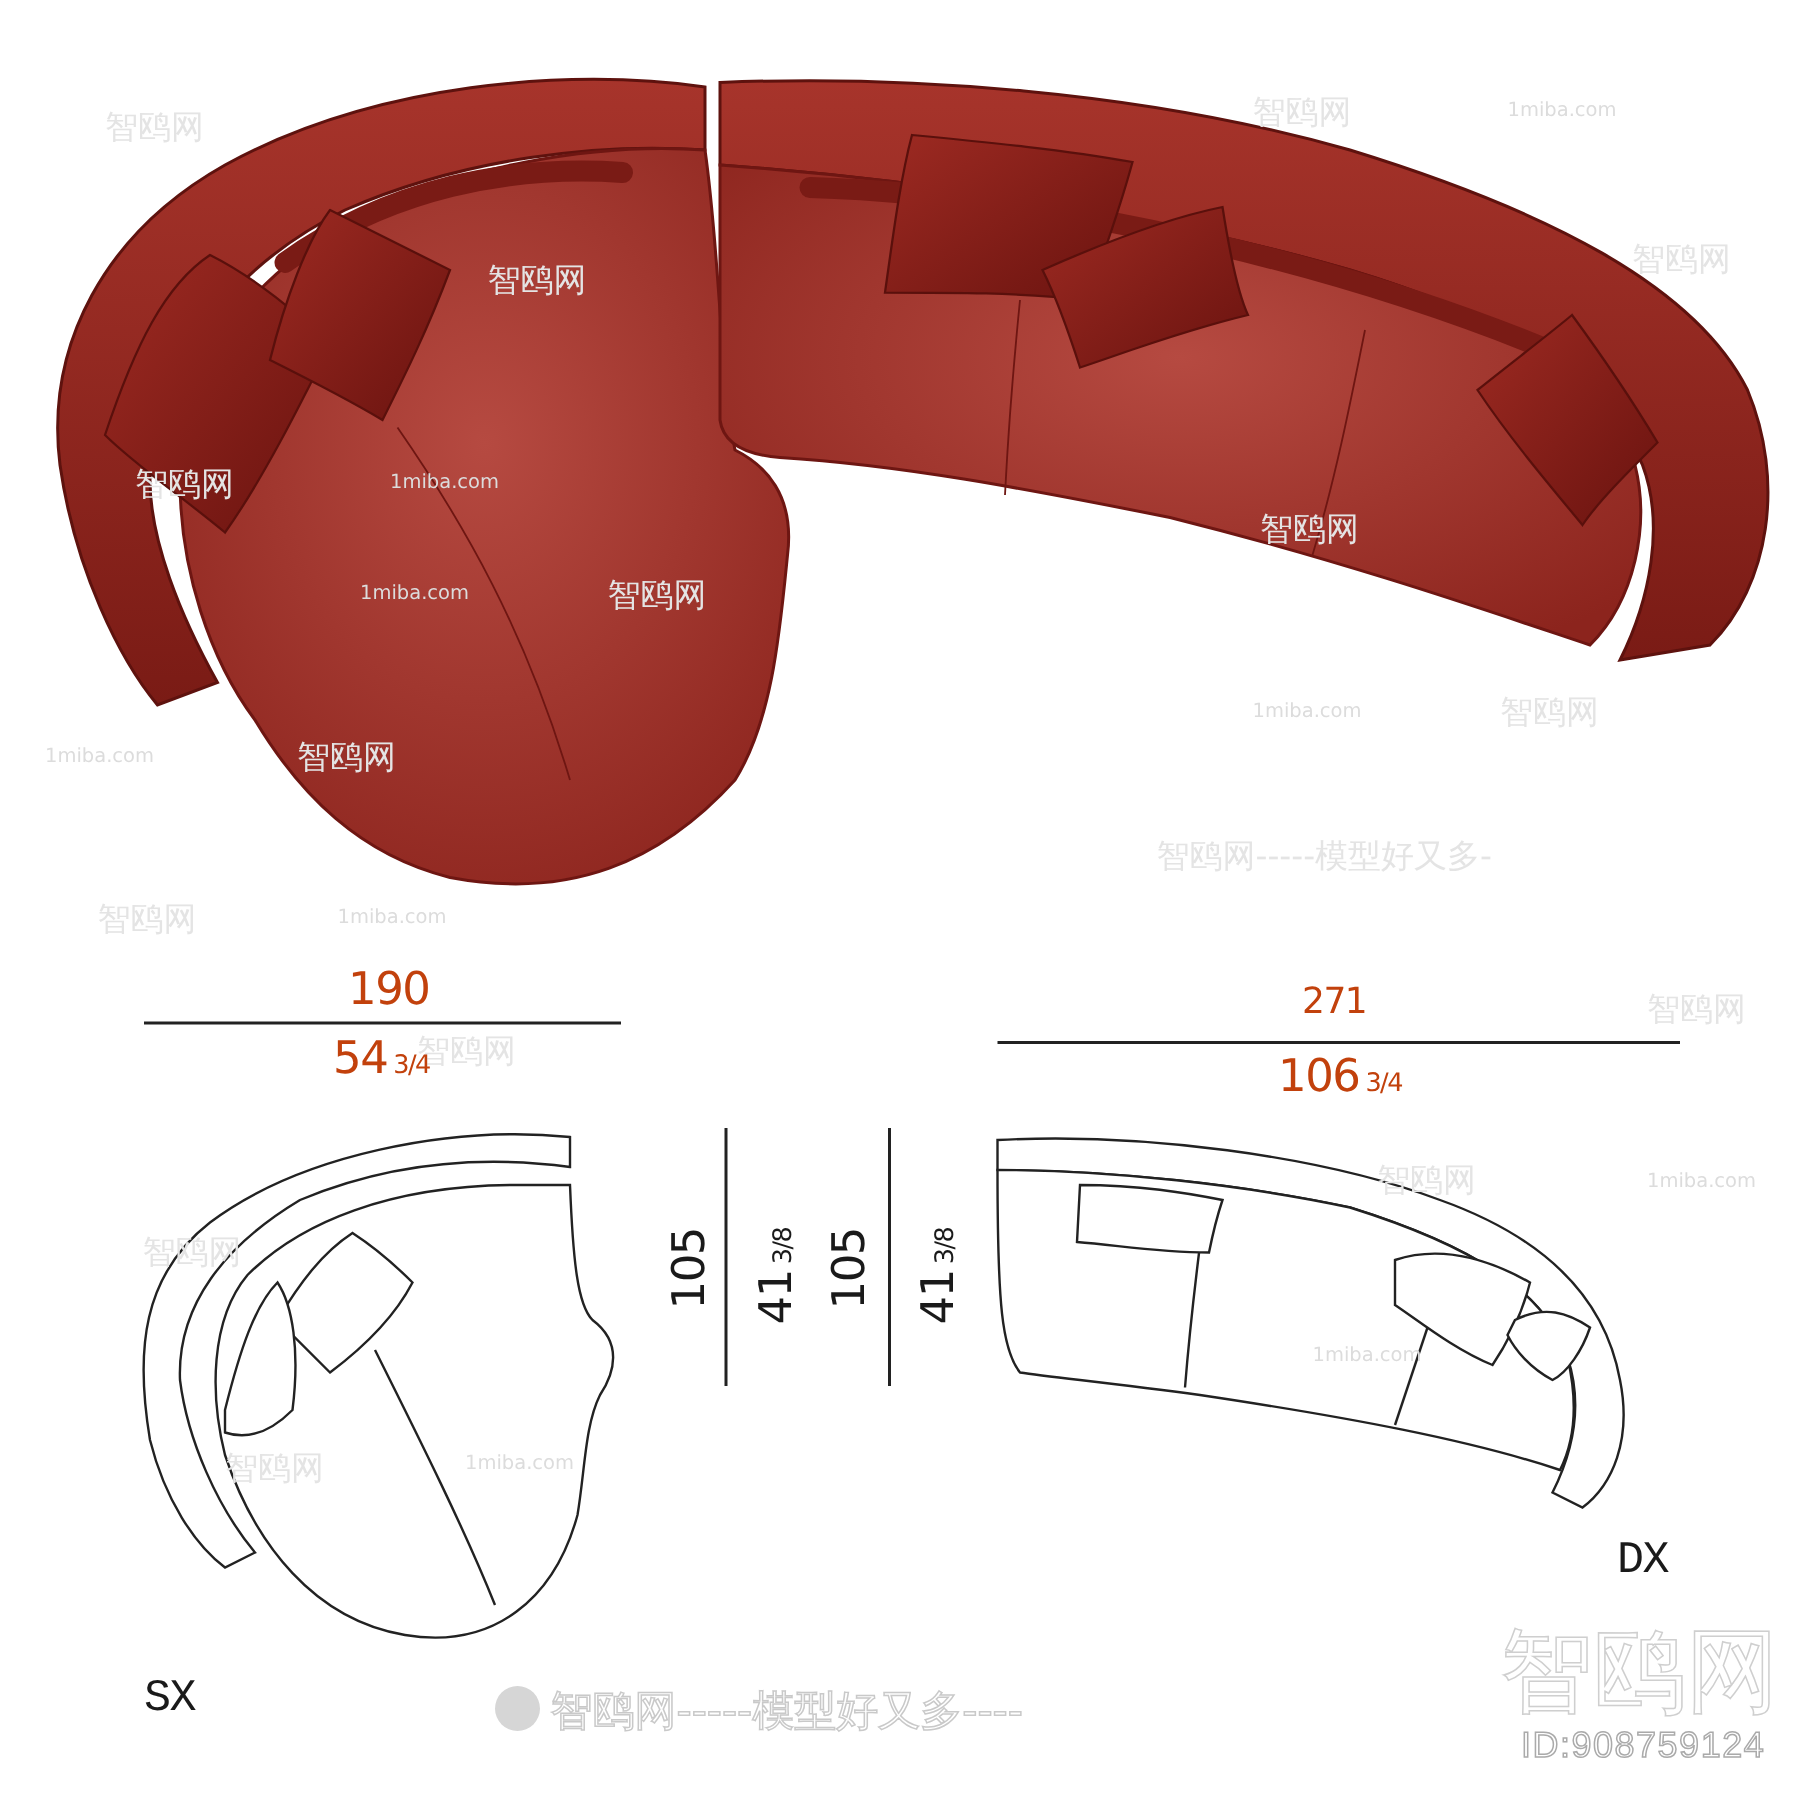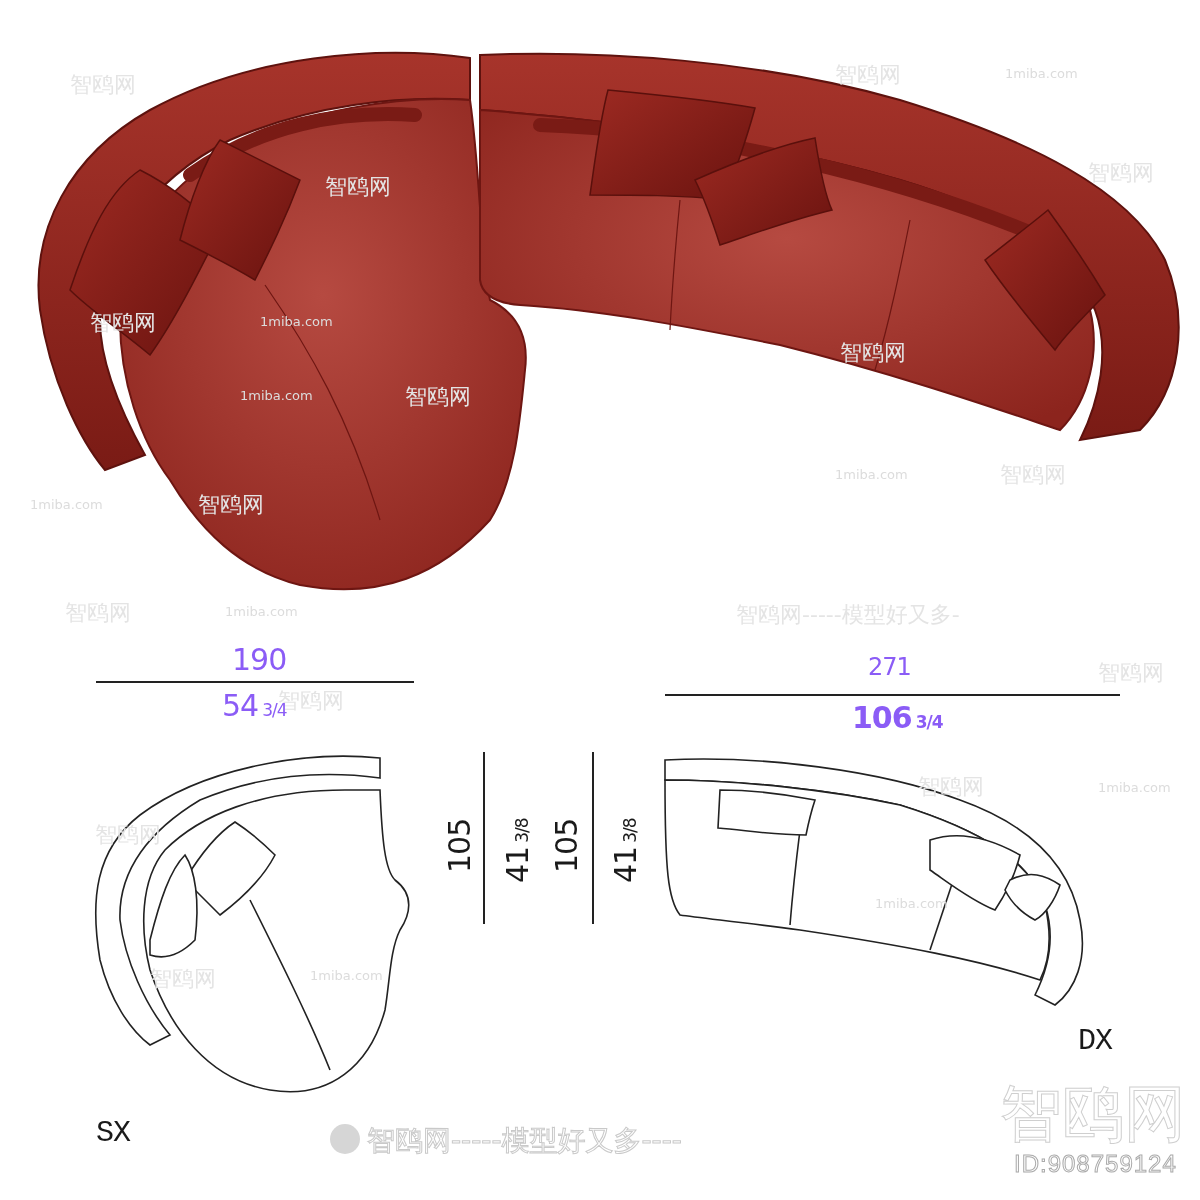--- a/index.html
+++ b/index.html
@@ -1,18 +1,18 @@
 <!DOCTYPE html>
 <html><head>
 <meta charset="utf-8">
 <style>
   html,body{margin:0;padding:0;background:#fff;}
   body{width:1200px;height:1200px;position:relative;overflow:hidden;font-family:"DejaVu Sans Condensed","DejaVu Sans",sans-serif;}
   .layer{position:absolute;left:0;top:0;width:1200px;height:1200px;}
-  .dim{position:absolute;color:#8b5cf6;font-family:"DejaVu Sans",sans-serif;letter-spacing:-1px;}
+  .dim{position:absolute;color:#c2410c;font-family:"DejaVu Sans",sans-serif;letter-spacing:-1px;}
   .dim .frac{font-size:17px;margin-left:4px;}
   .hline{position:absolute;height:2px;background:#222;}
   .vline{position:absolute;width:2px;background:#222;}
   .vert{position:absolute;transform:rotate(-90deg);transform-origin:center center;white-space:nowrap;color:#1a1a1a;font-family:"DejaVu Sans",sans-serif;letter-spacing:-1px;}
   .label{position:absolute;font-size:30px;color:#1a1a1a;font-family:Liberation Mono, monospace;letter-spacing:-1px;}
   .wm{position:absolute;color:#e4e4e4;font-size:22px;white-space:nowrap;font-family:"DejaVu Sans",sans-serif;}
   .wm-small{font-size:13px;color:#dcdcdc;}
   .wm-big{position:absolute;color:transparent;-webkit-text-stroke:1px #cfcfcf;font-size:62px;font-family:"DejaVu Sans",sans-serif;}
   .wm-id{position:absolute;color:transparent;-webkit-text-stroke:1px #aaa;font-size:24px;font-family:Liberation Sans, sans-serif;letter-spacing:1px;}
   .wm-slogan{position:absolute;color:transparent;-webkit-text-stroke:1px #c9c9c9;font-size:28px;font-family:"DejaVu Sans",sans-serif;white-space:nowrap;}
@@ -84,41 +84,41 @@
 <div class="wm" style="left:325px;top:172px;">智鸥网</div>
 <div class="wm" style="left:90px;top:308px;">智鸥网</div>
 <div class="wm wm-small" style="left:260px;top:314px;">1miba.com</div>
 <div class="wm" style="left:840px;top:338px;">智鸥网</div>
 <div class="wm wm-small" style="left:240px;top:388px;">1miba.com</div>
 <div class="wm" style="left:405px;top:382px;">智鸥网</div>
 <div class="wm wm-small" style="left:835px;top:467px;">1miba.com</div>
 <div class="wm" style="left:1000px;top:460px;">智鸥网</div>
 <div class="wm wm-small" style="left:30px;top:497px;">1miba.com</div>
 <div class="wm" style="left:198px;top:490px;">智鸥网</div>
-<div class="wm" style="left:736px;top:556px;margin-top:44px;">智鸥网-----模型好又多-</div>
+<div class="wm" style="left:771px;top:556px;">智鸥网-----模型好又多-</div>
 <div class="wm" style="left:65px;top:598px;">智鸥网</div>
 <div class="wm wm-small" style="left:225px;top:604px;">1miba.com</div>
 <div class="wm" style="left:1098px;top:658px;">智鸥网</div>
 <div class="wm" style="left:278px;top:686px;">智鸥网</div>
 <div class="wm" style="left:918px;top:772px;">智鸥网</div>
 <div class="wm wm-small" style="left:1098px;top:780px;">1miba.com</div>
 <div class="wm" style="left:95px;top:820px;">智鸥网</div>
 <div class="wm wm-small" style="left:875px;top:896px;">1miba.com</div>
 <div class="wm" style="left:150px;top:964px;">智鸥网</div>
 <div class="wm wm-small" style="left:310px;top:968px;">1miba.com</div>
 
 <div class="dim" style="left:232px;top:642px;font-size:30px;">190</div>
 <div class="hline" style="left:96px;top:681px;width:318px;"></div>
 <div class="dim" style="left:222px;top:688px;font-size:30px;">
   <span>54</span><span class="frac">3/4</span>
 </div>
 
 <div class="dim" style="left:868px;top:653px;font-size:24px;">271</div>
 <div class="hline" style="left:665px;top:694px;width:455px;"></div>
-<div class="dim" style="left:852px;top:700px;font-size:30px;font-weight:bold;">
+<div class="dim" style="left:852px;top:700px;font-size:30px;">
   <span>106</span><span class="frac">3/4</span>
 </div>
 
 <div class="vline" style="left:483px;top:752px;height:172px;"></div>
 <div class="vert" style="left:430px;top:825px;width:60px;height:36px;font-size:30px;">105</div>
 <div class="vert" style="left:478px;top:825px;width:80px;height:36px;font-size:30px;">
   <span>41</span><span class="frac" style="font-size:17px;margin-left:4px;">3/8</span>
 </div>
 
 <div class="vline" style="left:592px;top:752px;height:172px;"></div>

